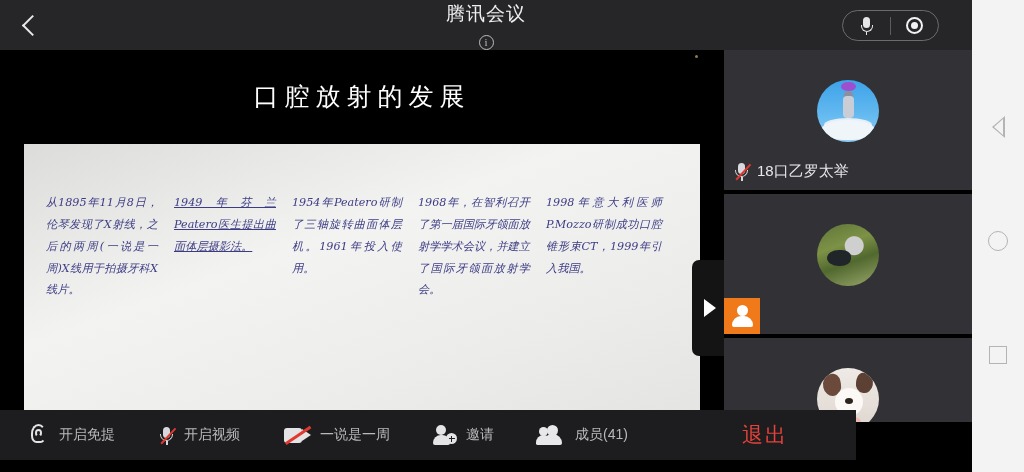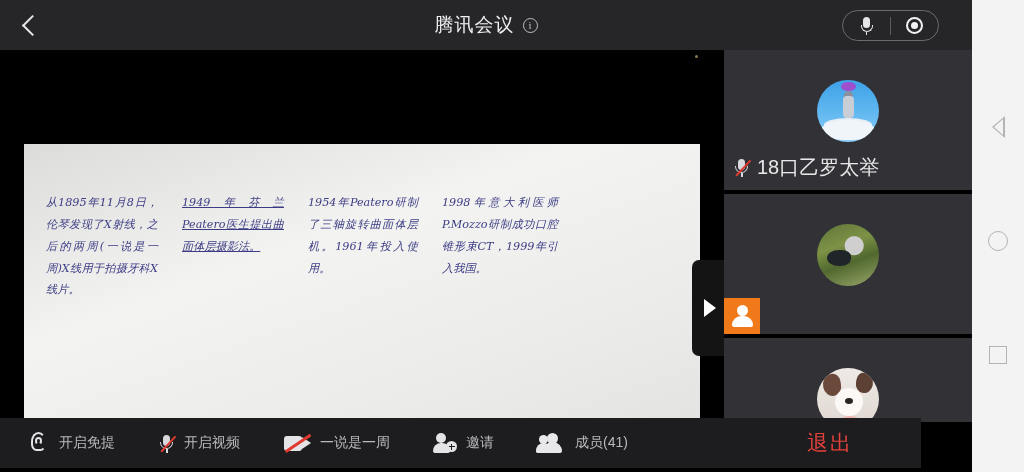--- a/index.html
+++ b/index.html
@@ -14,21 +14,21 @@
     background:#262629; display:flex; align-items:center;
   }
   .back-btn{
     width:60px; height:50px; display:flex; align-items:center; justify-content:center;
     cursor:pointer;
   }
   .chev{ width:15px; height:15px; border-left:2.4px solid #e9e9ea; border-bottom:2.4px solid #e9e9ea;
          transform:rotate(45deg); margin-left:5px; }
   .title-wrap{
     position:absolute; left:0; right:0; top:0; height:50px;
-    display:flex; align-items:center; justify-content:center; gap:8px; pointer-events:none;
+    display:flex; align-items:center; justify-content:center; gap:8px; pointer-events:none;flex-direction:column;
   }
   .title-txt{ color:#efeff1; font-size:19px; letter-spacing:1px; }
   .info-ic{
     width:15px; height:15px; border:1.4px solid #bdbdc0; border-radius:50%;
     color:#bdbdc0; font-size:11px; line-height:13px; text-align:center;
     font-family:"Liberation Serif",serif;
   }
   .pill{
     position:absolute; right:33px; top:10px; width:97px; height:31px;
     border:1.3px solid #6a6a70; border-radius:16px; display:flex; align-items:center;
@@ -64,21 +64,21 @@
   }
   .slide-title{
     position:absolute; left:0; right:0; top:30px; text-align:center;
     color:#fff; font-size:25px; letter-spacing:6px; font-family:"DejaVu Sans",sans-serif;
   }
   .dot-tr{ position:absolute; right:26px; top:5px; width:3px; height:3px; background:#8a7a52; border-radius:50%; }
   .slide-body{
     position:absolute; left:24px; top:94px; width:676px; height:290px;
     background:linear-gradient(160deg,#dcdcda 0%,#f3f3f1 38%,#ececeb 70%,#e3e3e1 100%);
   }
-  .cols{ display:flex; padding:48px 24px 0 14px; gap:8px; }
+  .cols{ display:flex; padding:48px 24px 0 14px; gap:0; }
   .col{
     font-family:"DejaVu Serif",serif; color:#3c3c86; font-size:11.2px; line-height:1.95;
     font-style:italic; text-align:justify; padding:0 8px;
   }
   .col.c1{ width:128px; } .col.c2{ width:118px;text-decoration:underline; } .col.c3{ width:126px; }
   .col.c4{ width:128px; } .col.c5{ width:132px; }
 
   .slide-handle{
     position:absolute; left:692px; top:210px; width:32px; height:96px;
     background:#141414; border-radius:7px 0 0 7px; display:flex; align-items:center;
@@ -118,21 +118,21 @@
   .av-dog .face{ position:absolute; left:18px; top:20px; width:28px; height:28px; background:#fbf8f6;
       border-radius:50%; }
   .av-dog .nose{ position:absolute; left:28px; top:30px; width:8px; height:6px; background:#2b2320;
       border-radius:50%; }
   .av-dog .chin{ position:absolute; left:22px; bottom:2px; width:22px; height:12px; background:#f0b6b0;
       border-radius:50% 50% 40% 40%; }
 
   .tile .namerow{
     position:absolute; left:10px; bottom:9px; display:flex; align-items:center; gap:7px;
   }
-  .nm{ color:#e8e8ea; font-size:20px; white-space:nowrap; }
+  .nm{ color:#e8e8ea; font-size:15px; white-space:nowrap; }
   .mic-muted{ position:relative; width:16px; height:19px; }
   .mic-muted .cap{ position:absolute; left:4px; top:1px; width:7px; height:11px; background:#d9d9dd; border-radius:4px; }
   .mic-muted .arc{ position:absolute; left:1px; top:8px; width:13px; height:7px;
      border:1.5px solid #d9d9dd; border-top:none; border-radius:0 0 7px 7px; }
   .mic-muted .stem{ position:absolute; left:7px; top:15px; width:1.6px; height:4px; background:#d9d9dd; }
   .mic-muted .slash{ position:absolute; left:-1px; top:9px; width:21px; height:2.4px; background:#e03a30;
      transform:rotate(-47deg); transform-origin:center; }
   .mic-on{ position:relative; width:14px; height:19px; }
   .mic-on .cap{ position:absolute; left:3.5px; top:0; width:7px; height:11px; background:#53c24a; border-radius:4px; }
   .mic-on .arc{ position:absolute; left:0.5px; top:7px; width:13px; height:7px;
@@ -141,21 +141,21 @@
   .host-badge{
     position:absolute; left:0; bottom:0; width:36px; height:36px; background:#f07a1a;
     display:flex; align-items:center; justify-content:center;
   }
   .host-badge .hh{ width:11px;height:11px; background:#fff; border-radius:50%; margin-bottom:12px;}
   .host-badge .hb{ position:absolute; bottom:7px; width:21px; height:11px; background:#fff;
     border-radius:9px 9px 2px 2px; }
 
   
   .toolbar{
-    position:absolute; left:0; bottom:4px; width:921px; height:50px; background:#1d1d1f;
+    position:absolute; left:0; bottom:12px; width:856px; height:50px; background:#1d1d1f;
     display:flex; align-items:center;
   }
   .tb-item{ display:flex; align-items:center; gap:9px; cursor:pointer; }
   .tb-label{ color:#b9b9bd; font-size:14px; white-space:nowrap; }
   .sp1{ width:28px; } .sp2{ width:44px; }
   .ear{ position:relative; width:22px; height:22px; }
   .ear b{ position:absolute; left:3px; top:0; width:15px; height:19px; border:2.4px solid #e4e4e6;
      border-radius:60% 60% 45% 45%; border-right-color:transparent; }
   .ear i{ position:absolute; left:7px; top:5px; width:7px; height:8px; border:2.2px solid #e4e4e6;
      border-radius:50%; border-bottom-color:transparent; }
@@ -207,25 +207,27 @@
       <div class="pill-half">
         <span class="rec-ic">
             <i></i>
           </span>
       </div>
     </div>
   </div>
 
   <div class="stage">
     <span class="dot-tr"></span>
+    <div class="slide-title">口腔放射的发展</div>
     <div class="slide-body">
       <div class="cols">
         <div class="col c1">从1895年11月8日，伦琴发现了X射线，之后的两周(一说是一周)X线用于拍摄牙科X线片。</div>
         <div class="col c2">1949年芬兰Peatero医生提出曲面体层摄影法。</div>
         <div class="col c3">1954年Peatero研制了三轴旋转曲面体层机。1961年投入使用。</div>
+        <div class="col c4">1968年，在智利召开了第一届国际牙颌面放射学学术会议，并建立了国际牙颌面放射学会。</div>
         <div class="col c5">1998年意大利医师P.Mozzo研制成功口腔锥形束CT，1999年引入我国。</div>
       </div>
     </div>
     <div class="slide-handle">
       <span class="handle-tri"></span>
     </div>
   </div>
 
   <div class="people">
 

